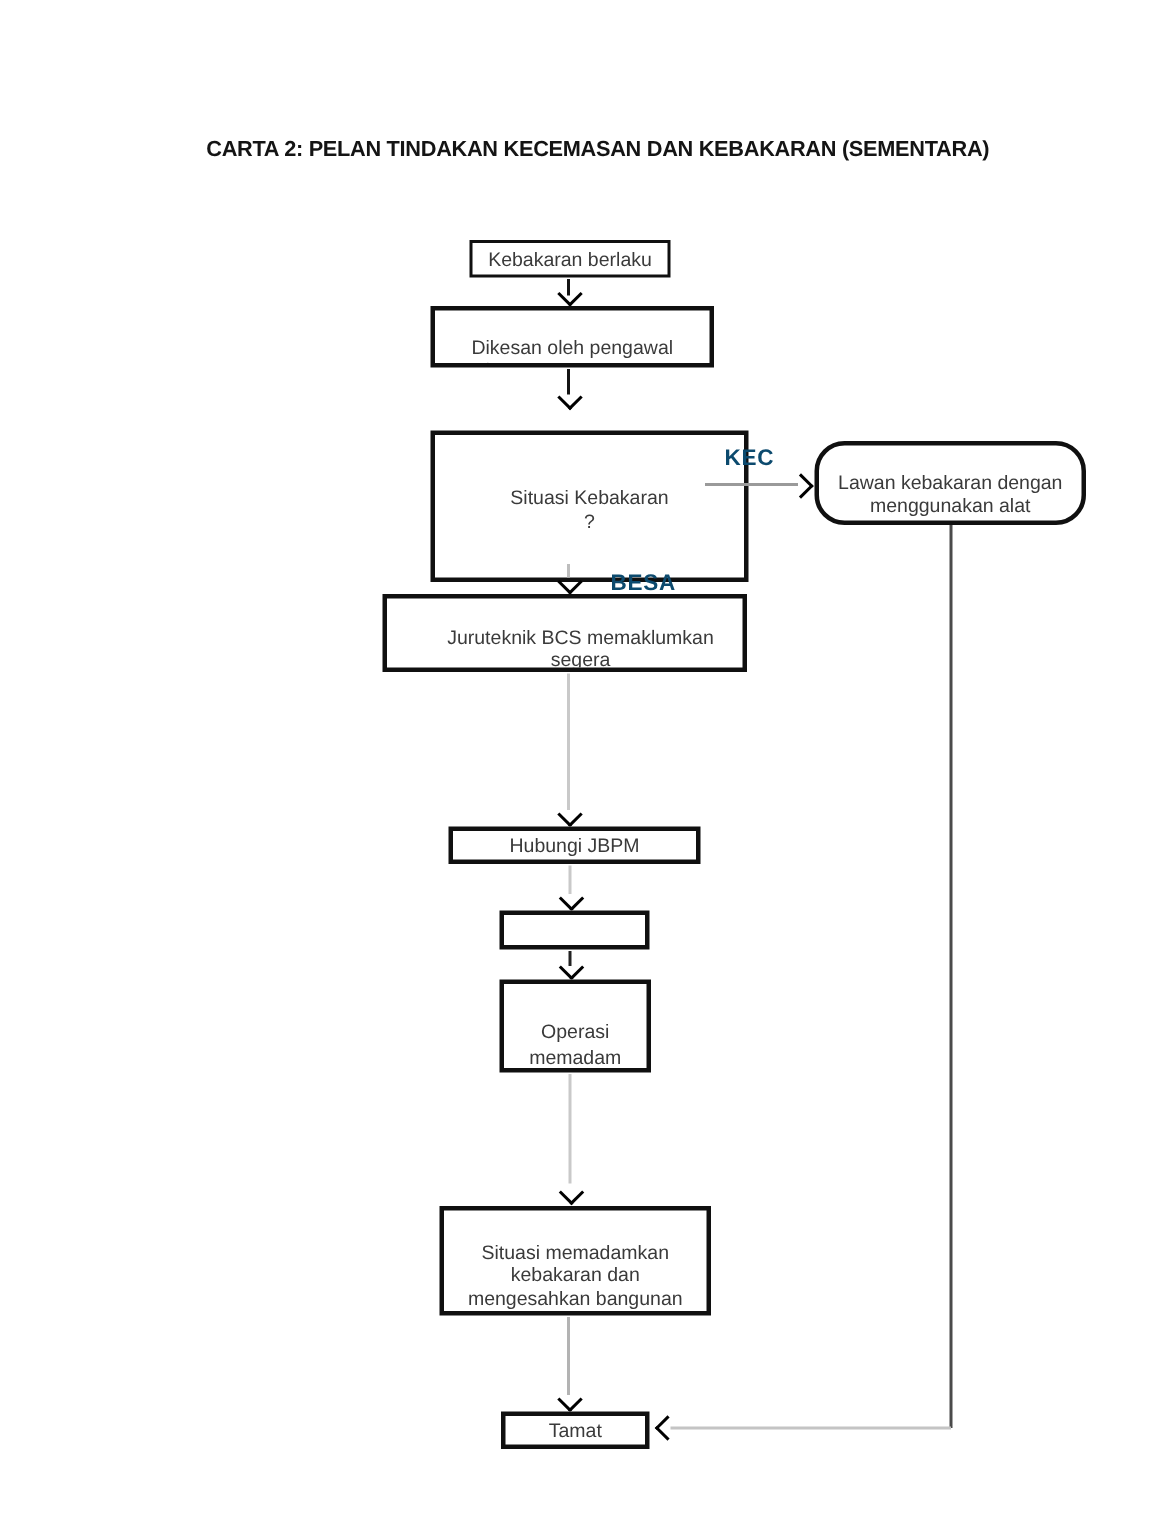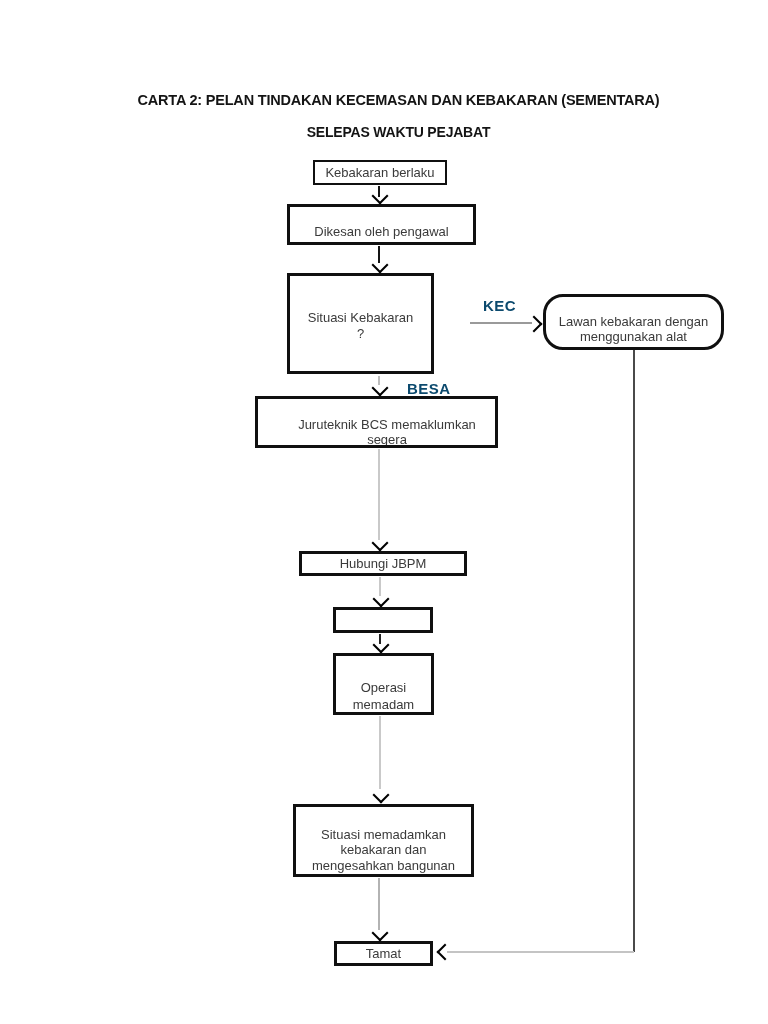--- a/index.html
+++ b/index.html
@@ -39,38 +39,37 @@
   .qmark{display:block;}
   .q2{margin-top:15px;}
   .situasi-inner{padding-top:3px;}
 </style>
 </head>
 <body>
 
 <div id="page">
 
   <div class="doc-title" id="chart-title">CARTA 2: PELAN TINDAKAN KECEMASAN DAN KEBAKARAN (SEMENTARA)</div>
-  <div class="doc-title" id="chart-subtitle">SELEPAS WAKTU PEJABAT</div>
 
   <div class="fbox fcenter" style="left:313px;top:160px;width:134px;height:25px;border-width:2.5px;">
     <span>Kebakaran berlaku</span>
   </div>
 
   <div class="vline" style="left:378px;top:186px;height:11px;background:#141414;"></div>
   <div class="ah ah-down" style="left:374px;top:190px;"></div>
 
   <div class="fbox" style="left:287px;top:204px;width:189px;height:41px;padding-top:1px;">
     <span>Dikesan oleh pengawal
 keselamatan / juruteknik BCS</span>
   </div>
 
   <div class="vline" style="left:378px;top:246px;height:17px;background:#141414;"></div>
   <div class="ah ah-down" style="left:374px;top:259px;"></div>
 
-  <div class="fbox" style="left:287px;top:273px;width:147px;height:101px;">
+  <div class="fbox" style="left:287px;top:287px;width:212px;height:101px;">
     <div class="situasi-inner">
       <span>Situasi Kebakaran</span>
       <span class="qmark">?</span>
       <span class="qmark q2">?</span>
     </div>
   </div>
 
   <div class="branch-label" style="left:483px;top:297px;">KEC</div>
   <div class="hline" style="left:470px;top:322px;width:62px;height:1.5px;background:#9a9a9a;"></div>
   <div class="ah ah-right" style="left:528px;top:318px;"></div>

